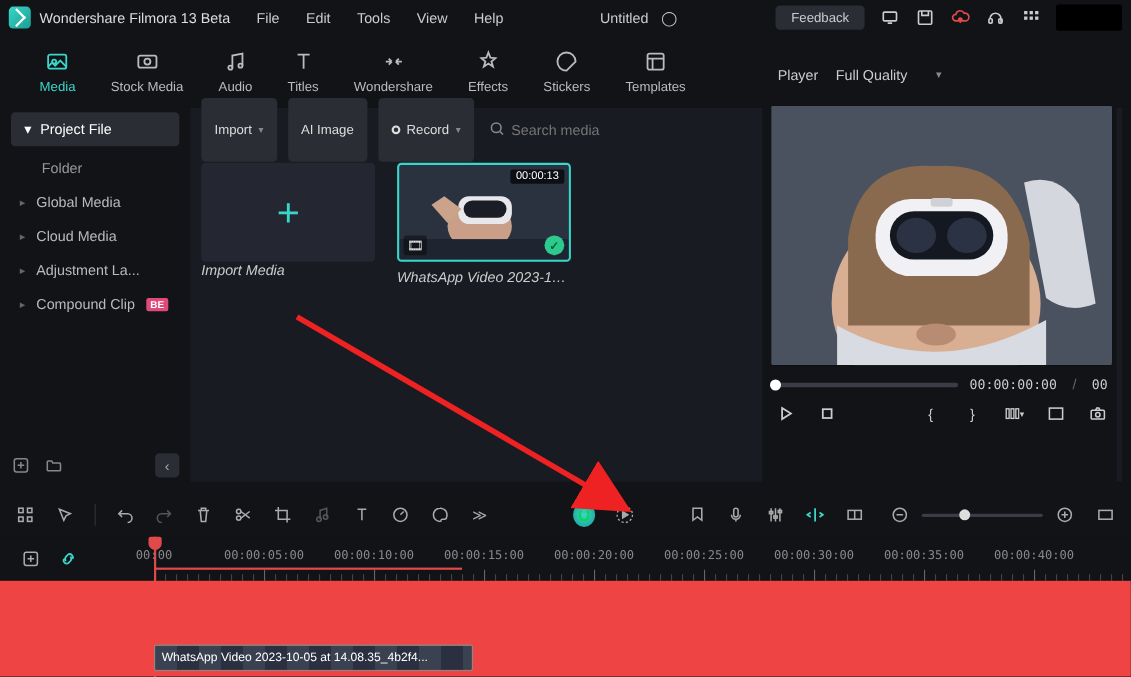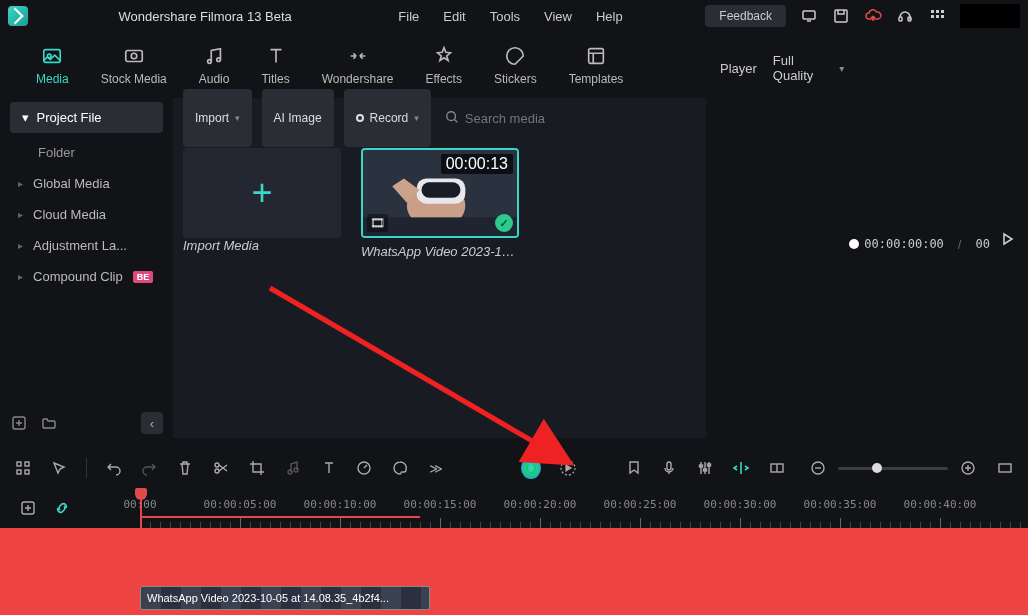--- a/index.html
+++ b/index.html
@@ -47,24 +47,24 @@
   .search-wrap input { background:transparent; border:none; outline:none; color:#ccc; font-size:13px; width:110px;}
   .tb-right { margin-left:auto; display:flex; align-items:center; gap:14px; color:#aaa;}
   .media-grid { display:flex; gap:20px; padding:10px 10px; align-items:flex-start;}
   .media-tile { width:158px; text-align:left; }
   .tile-box { width:158px; height:90px; background:#242731; border-radius:4px; display:flex; align-items:center; justify-content:center; position:relative;}
   .plus { font-size:36px; color:#3ad6c9; font-weight:200;}
   .tile-label { margin-top:6px; color:#ccc; font-size:13px;font-style:italic;}
   .clip-box { width:158px; height:90px; border:2px solid #3ad6c9; border-radius:4px; position:relative; overflow:hidden; background:linear-gradient(135deg,#3a4252,#1f232d);}
   .clip-thumb { position:absolute; inset:0;}
   .clip-thumb svg { width:100%; height:100%; }
-  .clip-dur { position:absolute; top:4px; right:4px; background:rgba(0,0,0,.7); color:#fff; font-size:16px; padding:1px 5px; border-radius:2px;}
+  .clip-dur { position:absolute; top:4px; right:4px; background:rgba(0,0,0,.7); color:#fff; font-size:10px; padding:1px 5px; border-radius:2px;}
   .clip-filmicon { position:absolute; bottom:4px; left:4px; color:#fff; font-size:12px; background:rgba(0,0,0,.4); padding:2px 3px; border-radius:2px;}
   .clip-check { position:absolute; bottom:4px; right:4px; width:18px; height:18px; background:#2dc98d; border-radius:50%; display:flex; align-items:center; justify-content:center; color:#0a2; font-size:12px;}
-  .preview-panel-wrap { position:absolute; right:0; top:40px; width:322px; height:398px; background:#121317; display:flex; flex-direction:row; padding:0 4px 0 8px;}
+  .preview-panel-wrap { position:absolute; right:13px; top:40px; width:322px; height:398px; background:#121317; display:flex; flex-direction:column; padding:0 4px 0 8px;}
   .pv-head { height:56px; display:flex; align-items:center; gap:16px; padding:0 6px;}
   .pv-head .lbl { color:#ccc;}
   .pv-quality { display:flex; align-items:center; gap:26px; color:#ccc; cursor:pointer;}
   .pv-video { width:310px; height:236px; background:#000; border-radius:2px; overflow:hidden; position:relative; margin-left:auto; margin-right:0;}
   .pv-video svg { width:100%; height:100%; display:block;}
   .pv-progress { display:flex; align-items:center; gap:10px; padding:10px 4px 0 4px;}
   .pv-track { flex:1; height:4px; background:#3a3d46; border-radius:2px; position:relative;}
   .pv-handle { position:absolute; left:0; top:50%; width:10px; height:10px; background:#fff; border-radius:50%; transform:translate(-50%,-50%);}
   .pv-time { color:#ccc; font-size:12px; font-family:monospace;}
   .pv-time-sep { color:#666; margin:0 4px;}
@@ -113,20 +113,24 @@
 
 <div class="title-bar">
   <div class="app-logo"></div>
   <div class="app-title">Wondershare Filmora 13 Beta</div>
   <div class="menu">
     <span>File</span>
     <span>Edit</span>
     <span>Tools</span>
     <span>View</span>
     <span>Help</span>
+  </div>
+  <div class="title-center">
+    <span>Untitled</span>
+    <span class="tr-icon">◯</span>
   </div>
   <div class="title-right">
     <span class="feedback-btn">Feedback</span>
     <span class="tr-icon">
         <svg width="16" height="16" viewBox="0 0 16 16" fill="none" stroke="currentColor" stroke-width="1.5">
           <rect x="2" y="3" width="12" height="8" rx="1"></rect>
           <path d="M6 13h4"></path>
         </svg>
       </span>
     <span class="tr-icon">

